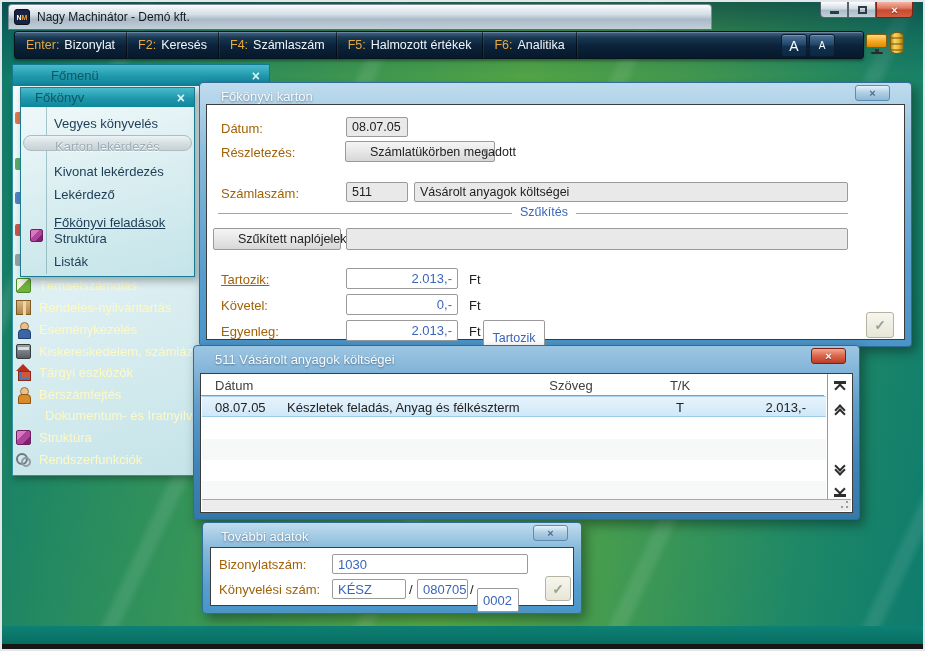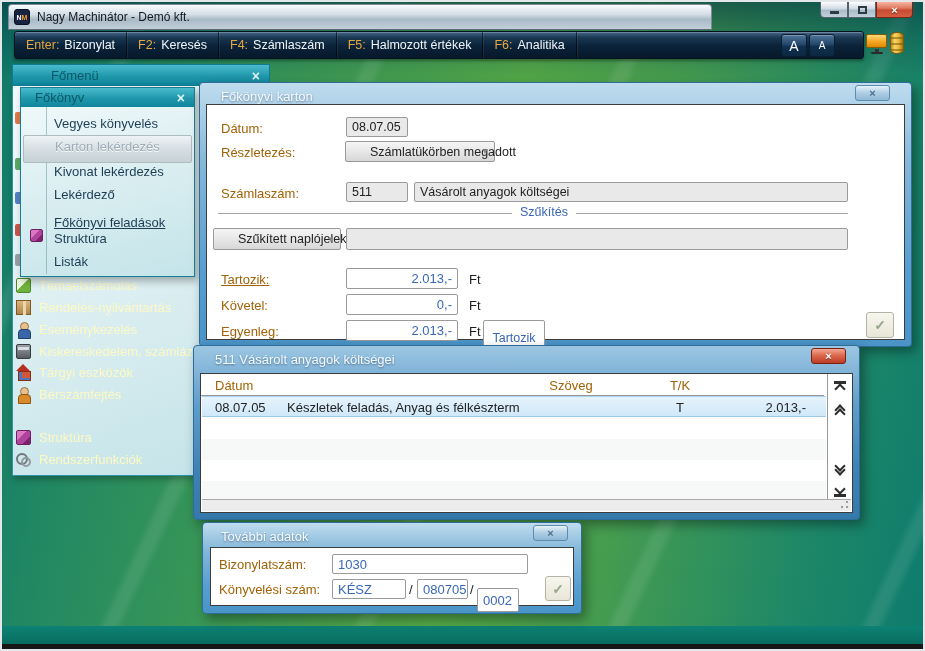--- a/index.html
+++ b/index.html
@@ -81,21 +81,21 @@
   .ic-cube{background:linear-gradient(135deg,#d977c2 0 38%,#b0439b 38% 72%,#7c2370 72%);border:1px solid #6e1f60;border-radius:2px;}
   .ic-gears::before{content:"";position:absolute;left:0;top:1px;width:8px;height:8px;border:2.5px solid #6e757b;border-radius:50%;}
   .ic-gears::after{content:"";position:absolute;right:0;bottom:0;width:6px;height:6px;border:2.5px solid #939aa0;border-radius:50%;}
   .fokonyv{position:absolute;left:18px;top:85px;width:175px;height:190px;z-index:2;
     background:linear-gradient(165deg,#f3fafb 0%,#daeef1 50%,#c4e4e9 100%);
     border:1px solid #1b7d92;box-shadow:3px 4px 8px rgba(0,0,0,.3);}
   .fokonyv-head{position:absolute;left:0;top:0;right:0;height:19px;}
   .fokonyv-head .lbl{padding-left:14px;}
   .fk-gutter{position:absolute;left:25px;top:19px;bottom:2px;width:1px;background:rgba(110,155,165,.55);}
   .fk-item{position:absolute;left:33px;right:4px;height:21px;display:flex;align-items:center;font-size:13px;color:#1c3c54;white-space:nowrap;}
-  .fk-sel{position:absolute;left:2px;right:2px;height:28px;border:1px solid #aebcc2;border-radius:2px;
+  .fk-sel{position:absolute;left:2px;right:2px;height:16px;border:1px solid #aebcc2;border-radius:8px;
     background:linear-gradient(180deg,#eef3f5 0%,#d6dfe2 50%,#c7d2d6 100%);}
   .fk-sel .seltxt{position:absolute;left:31px;top:3px;font-size:13px;color:#9cadb8;text-shadow:0 1px 0 rgba(255,255,255,.95);}
   .fk-cube{position:absolute;left:7px;width:13px;height:13px;}
   
   .bluewin{position:absolute;border:1px solid #2e6d99;border-radius:4px;box-shadow:4px 5px 12px rgba(0,0,0,.38);}
   .frame-light{background:linear-gradient(180deg,#c0dcee 0%,#84b8da 30%,#589ed0 70%,#4a94c8 100%);}
   .frame-mid{background:linear-gradient(180deg,#9cc6e2 0%,#5e9ccb 35%,#3f83b7 70%,#3578aa 100%);}
   .win-title{position:absolute;left:21px;top:6px;font-size:13px;color:#f6fbfe;text-shadow:0 1px 2px rgba(0,20,50,.45);white-space:nowrap;}
   .xbtn{position:absolute;top:2px;width:35px;height:16px;border-radius:3px;display:flex;align-items:center;justify-content:center;
     font-size:11px;font-weight:bold;}
@@ -113,21 +113,21 @@
     display:flex;align-items:center;padding:0 24px;white-space:nowrap;}
   .drop .caret{position:absolute;right:5px;color:#8a8a8a;font-size:8px;}
   .divline{position:absolute;height:1px;background:#a5a5a5;}
   .divcap{position:absolute;transform:translateX(-50%);background:#fff;padding:0 8px;font-size:12.5px;color:#3a66b8;top:-8px;}
   .unit{position:absolute;font-size:13px;color:#1d1d1d;}
   .badge{position:absolute;border:1px solid #9a9a9a;border-radius:2px;background:#fff;color:#3a66b8;font-size:12.5px;
     display:flex;align-items:center;justify-content:center;}
   .okbtn{position:absolute;border:1px solid #b5b3a1;border-radius:3px;color:#96a58b;font-size:14px;font-weight:bold;
     background:linear-gradient(180deg,#f7f6ee 0%,#e8e6d8 100%);display:flex;align-items:center;justify-content:center;}
   
-  .th{position:absolute;font-size:13px;color:#a16207;}
+  .th{position:absolute;font-size:13px;color:#404040;}
   .hrow{position:absolute;left:1px;height:21px;border-top:1px solid #aad4ee;border-bottom:1px solid #9ccbe8;
     background:linear-gradient(180deg,#e6f3fc 0%,#cfe8f9 100%);}
   .cell{position:absolute;font-size:13px;color:#222;white-space:nowrap;}
   .stripe{position:absolute;left:1px;height:21px;}
   .scol{position:absolute;border-left:1px solid #999;}
   .sbtn{position:absolute;left:2px;width:20px;height:22px;display:flex;flex-direction:column;align-items:center;justify-content:center;}
   .chv{width:8px;height:8px;border-left:2.5px solid #2e2e2e;border-top:2.5px solid #2e2e2e;}
   .chv.up{transform:rotate(45deg);}
   .chv.dn{transform:rotate(225deg);}
   .bar{width:12px;height:2.5px;background:#2e2e2e;}
@@ -221,20 +221,23 @@
       <span class="txt">Kiskereskedelem, számlázá</span>
     </div>
   <div class="fm-item" style="top:360px;">
     <div class="ic ic-house"></div>
       <span class="txt">Tárgyi eszközök</span>
     </div>
   <div class="fm-item" style="top:382px;">
     <div class="ic ic-payroll"></div>
       <span class="txt">Bérszámfejtés</span>
     </div>
+  <div class="fm-item noicon" style="top:403px;width:179px;overflow:hidden;">
+    <span class="txt">Dokumentum- és Iratnyilv</span>
+    </div>
   <div class="fm-item" style="top:425px;">
     <div class="ic ic-cube"></div>
       <span class="txt">Struktúra</span>
     </div>
   <div class="fm-item" style="top:447px;">
     <div class="ic ic-gears"></div>
       <span class="txt">Rendszerfunkciók</span>
     </div>
 
   <div class="fokonyv">

